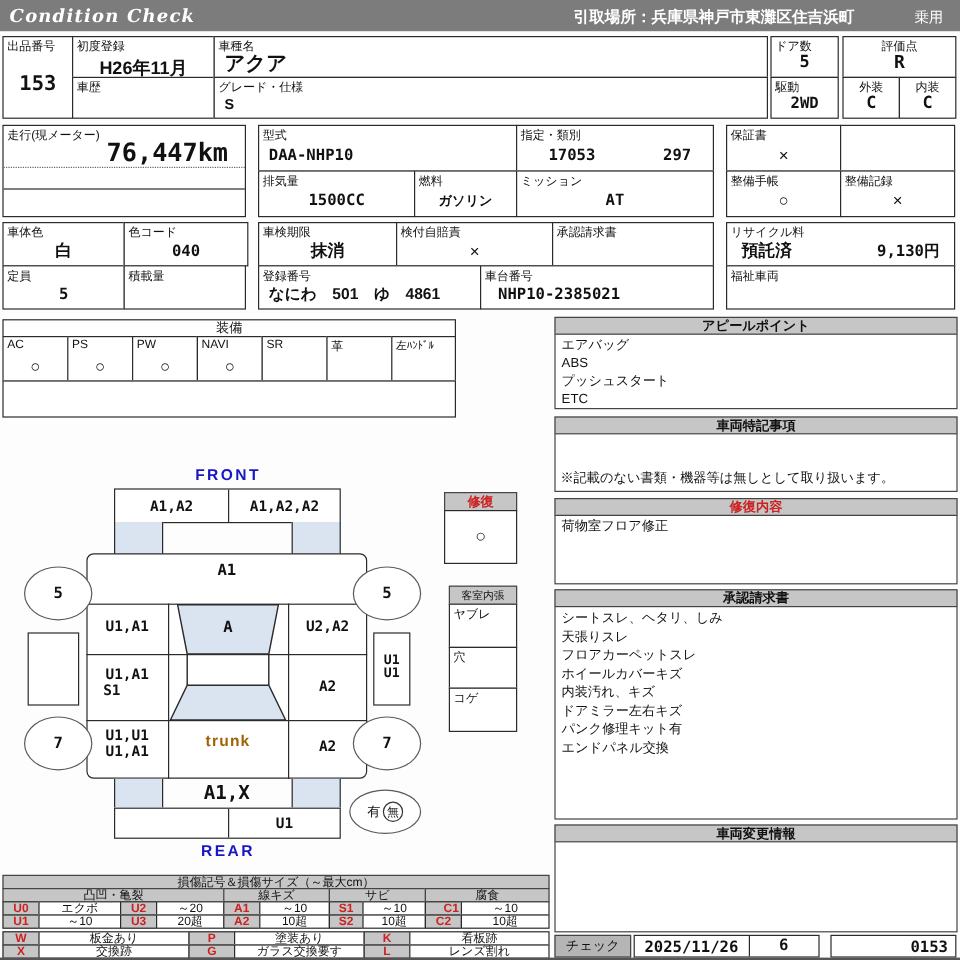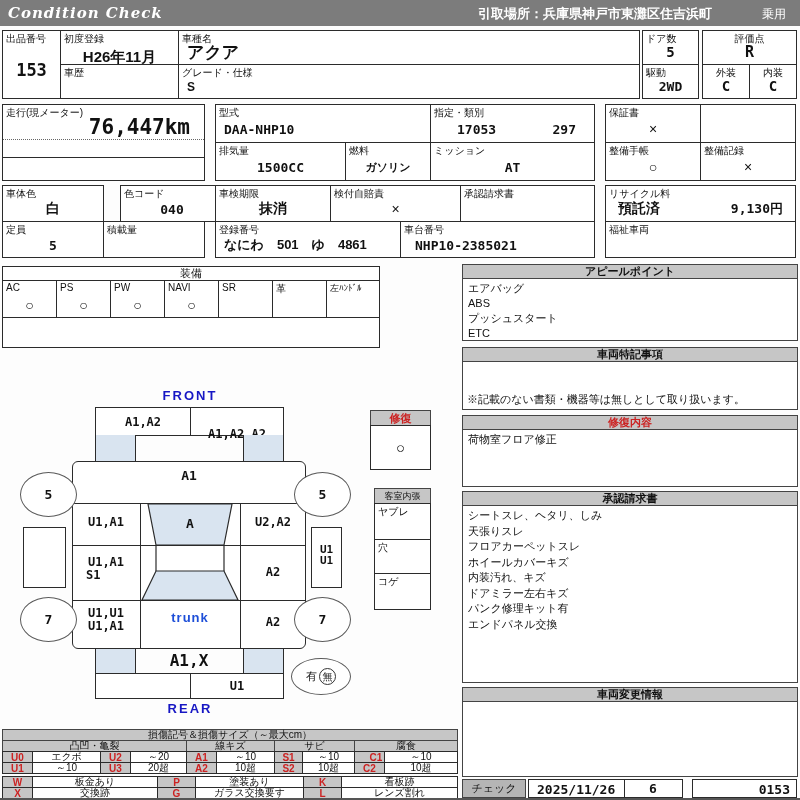--- a/index.html
+++ b/index.html
@@ -16,21 +16,21 @@
 .hdrbar{position:absolute;left:0;top:0;width:800px;height:26px;background:#7c7c7c;color:#fff}
 .sechdr{position:absolute;background:#c6c6c6;border:1px solid #444;font-size:11px;font-weight:bold;display:flex;align-items:center;justify-content:center;white-space:nowrap}
 .panel{position:absolute;border:1px solid #444;background:#fff;font-size:11px;line-height:15px;padding:2px 5px;color:#111}
 .line{position:absolute;background:#2b2b2b}
 .shade{background:#d9e4f0}
 .ell{position:absolute;border:1px solid #5a5a5a;border-radius:50%;background:#fff;display:flex;align-items:center;justify-content:center;font-weight:bold;font-size:13px;font-family:"DejaVu Sans Mono",monospace}
 .dlabel{position:absolute;display:flex;align-items:center;justify-content:center;font-weight:bold;font-size:12px;font-family:"DejaVu Sans Mono",monospace;white-space:nowrap}
 .legcode{position:absolute;border:1px solid #2b2b2b;background:#c6c6c6;color:#c22;font-weight:bold;font-size:10px;display:flex;align-items:center;justify-content:center}
 .legdesc{position:absolute;border:1px solid #2b2b2b;background:#fff;font-size:10px;display:flex;align-items:center;justify-content:center;white-space:nowrap}
 .blue{color:#1717c4}
-.red{color:#1d4ed8}
+.red{color:#a16207}
 </style>
 </head>
 <body>
 
 <div id="page">
 
   <div class="hdrbar">
     <span class="abs" style="left:8px;top:4px;font:bold italic 15px 'DejaVu Serif',serif;letter-spacing:1px">Condition  Check</span>
     <span class="abs" style="left:478px;top:5px;font-size:13px;font-weight:bold">引取場所：兵庫県神戸市東灘区住吉浜町</span>
     <span class="abs" style="left:762px;top:6px;font-size:12px">乗用</span>
@@ -117,21 +117,21 @@
   </div>
   <div class="cell" style="left:700px;top:142px;width:96px;height:39px">
     <span class="lbl">整備記録</span>
     <div class="v" style="font-weight:normal">×</div>
   </div>
 
   <div class="cell" style="left:2px;top:185px;width:102px;height:37px">
     <span class="lbl">車体色</span>
     <div class="v">白</div>
   </div>
-  <div class="cell" style="left:120px;top:185px;width:104px;height:37px">
+  <div class="cell" style="left:103px;top:185px;width:104px;height:37px">
     <span class="lbl">色コード</span>
     <div class="v mono" style="font-size:13px">040</div>
   </div>
   <div class="cell" style="left:2px;top:221px;width:102px;height:37px">
     <span class="lbl">定員</span>
     <div class="v mono" style="font-size:13px">5</div>
   </div>
   <div class="cell" style="left:103px;top:221px;width:102px;height:37px">
     <span class="lbl">積載量</span>
     <div class="v"></div>
@@ -197,21 +197,21 @@
     <span class="lbl" style="font-size:9px">左ﾊﾝﾄﾞﾙ</span>
     <div class="v" style="font-weight:normal"></div>
   </div>
   <div class="cell" style="left:2px;top:317px;width:378px;height:31px"></div>
 
   <div class="dlabel blue" style="left:120px;top:388px;width:140px;font-family:'Liberation Sans',sans-serif;letter-spacing:2px;font-size:13px">FRONT</div>
 
   <div class="cell" style="left:95px;top:407px;width:189px;height:29px">
     <div class="abs" style="left:94px;top:0;bottom:0;width:1px;background:#2b2b2b"></div>
     <div class="dlabel" style="left:0;top:0;width:94px;height:27px">A1,A2</div>
-    <div class="dlabel" style="left:94px;top:12px;width:94px;height:27px">A1,A2,A2</div>
+    <div class="dlabel" style="left:94px;top:0;width:94px;height:27px">A1,A2,A2</div>
   </div>
   <div class="abs shade" style="left:95px;top:435px;width:41px;height:27px;border-left:1px solid #2b2b2b;border-right:1px solid #2b2b2b"></div>
   <div class="abs shade" style="left:243px;top:435px;width:41px;height:27px;border-left:1px solid #2b2b2b;border-right:1px solid #2b2b2b"></div>
 
   <div class="abs" style="left:72px;top:461px;width:234px;height:188px;border:1.5px solid #2b2b2b;border-radius:6px;background:#fff"></div>
   <div class="line" style="left:72px;top:503px;width:234px;height:1px"></div>
   <div class="line" style="left:72px;top:545px;width:234px;height:1px"></div>
   <div class="line" style="left:72px;top:600px;width:234px;height:1px"></div>
   <div class="line" style="left:140px;top:503px;width:1px;height:146px"></div>
   <div class="line" style="left:240px;top:503px;width:1px;height:146px"></div>

